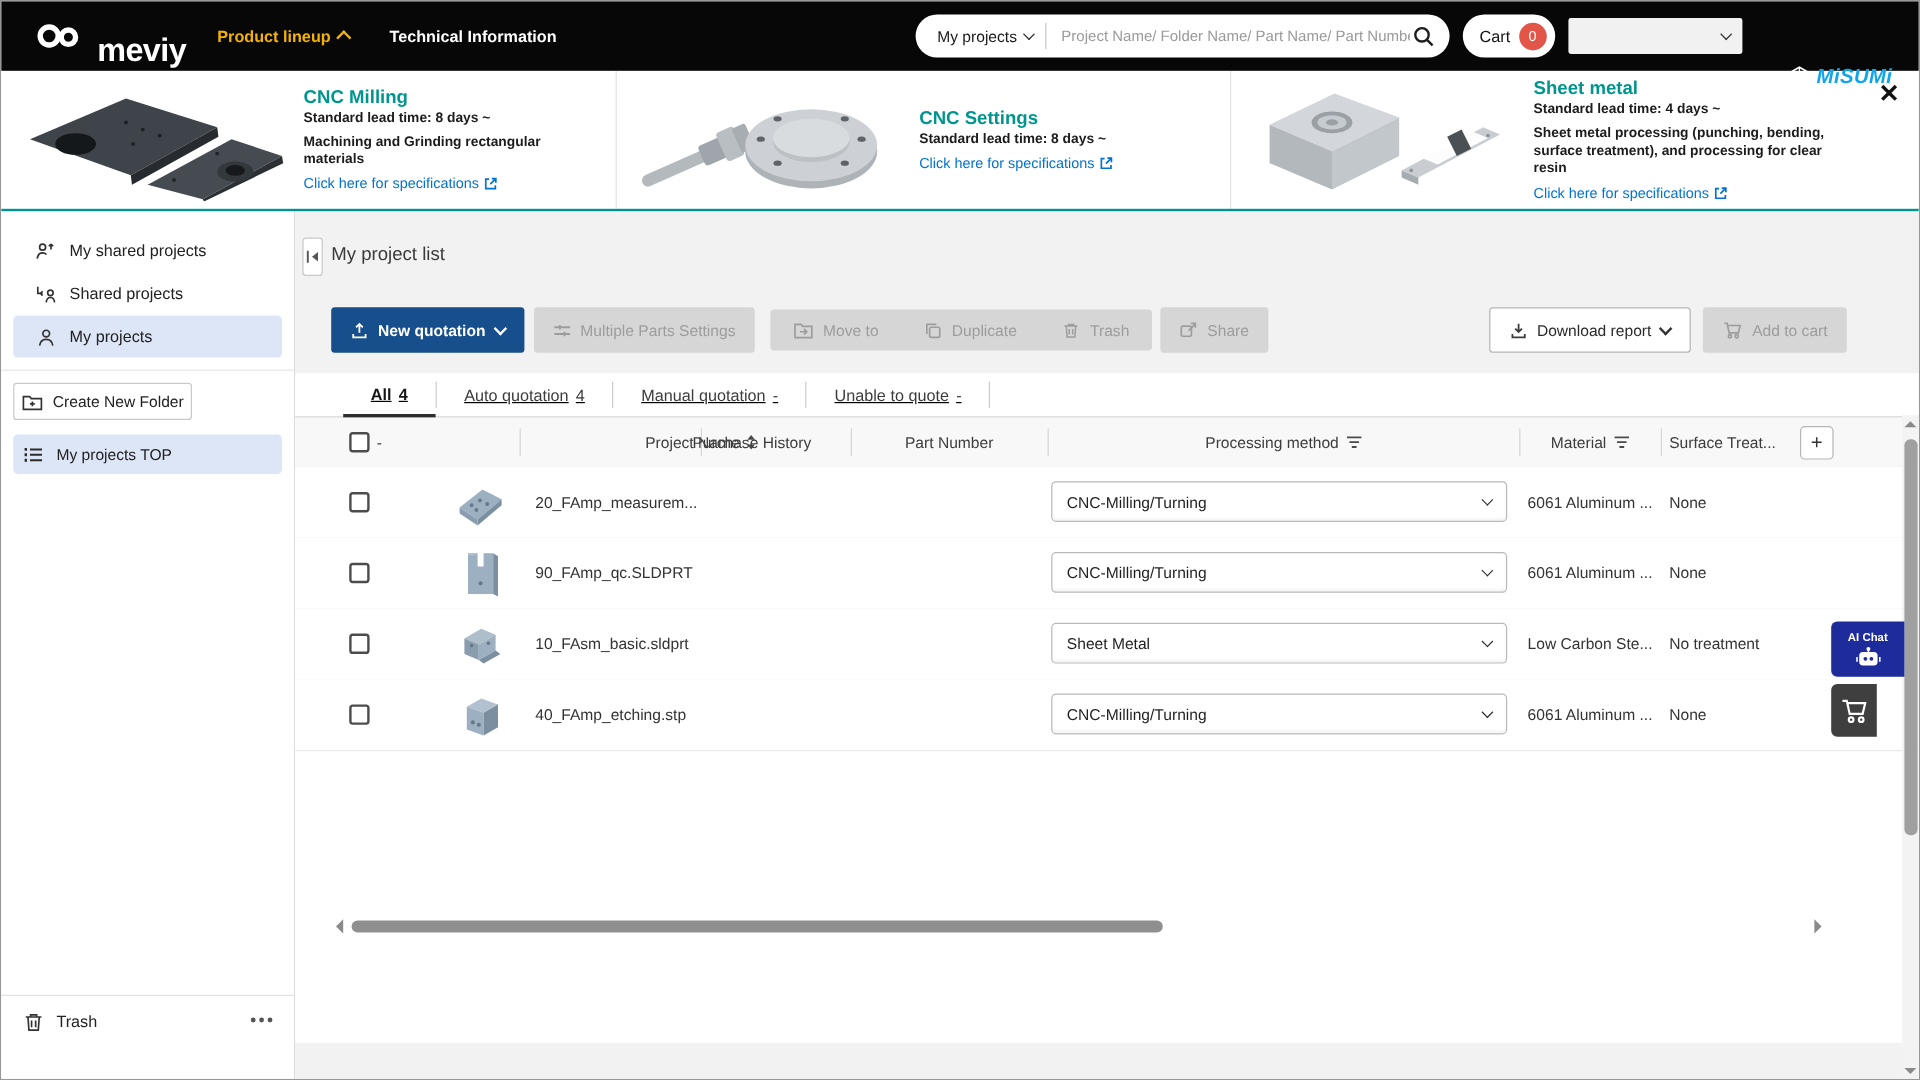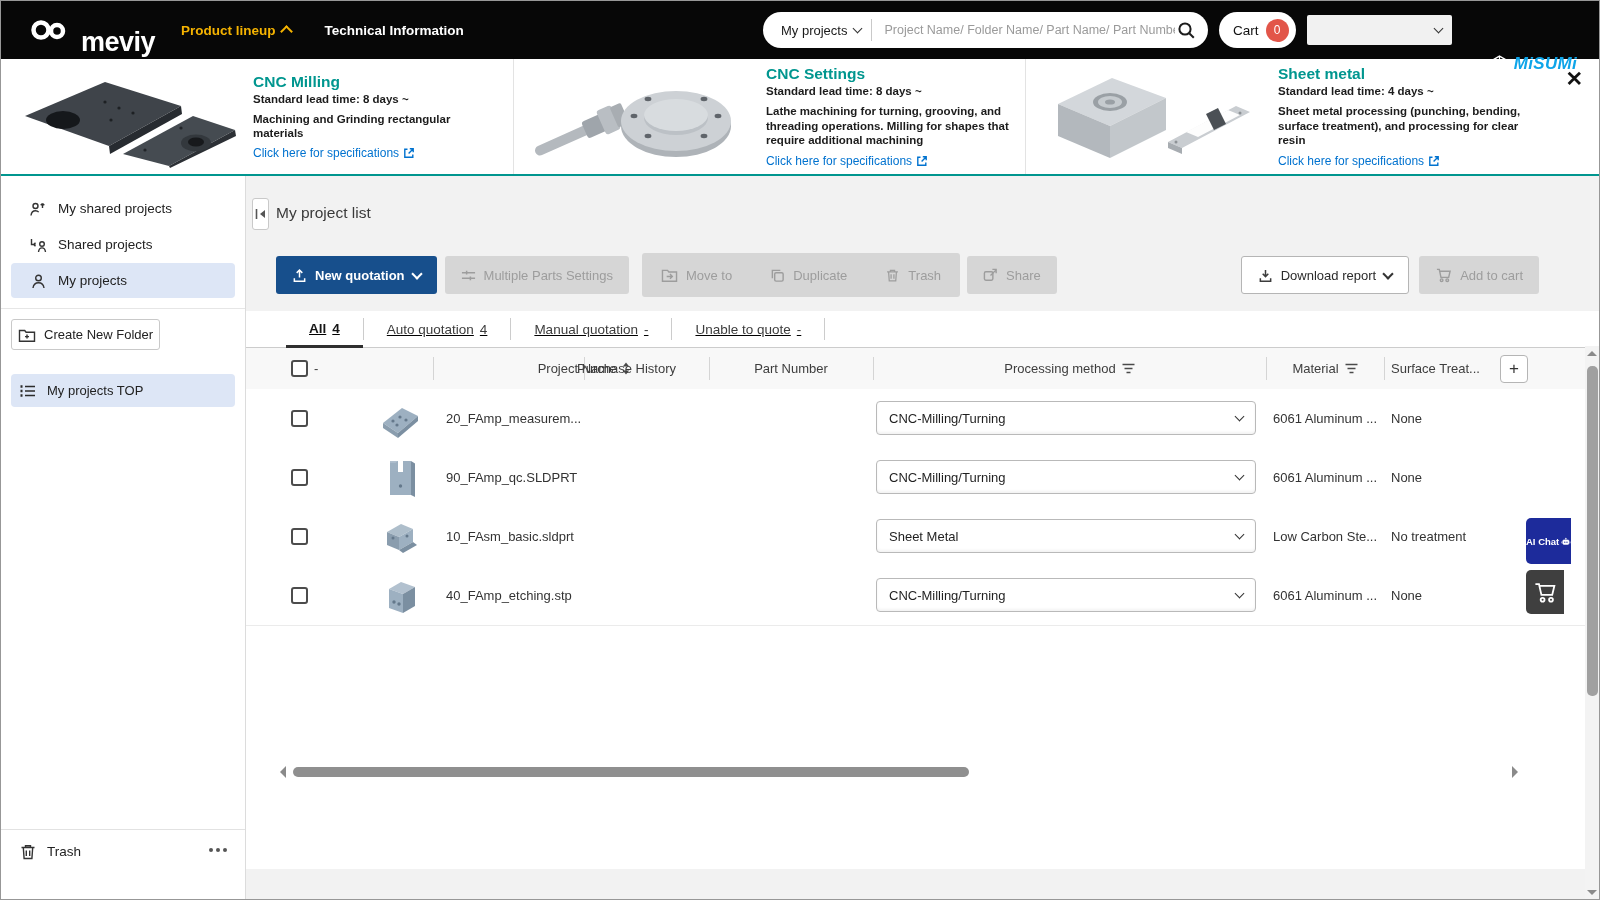--- a/index.html
+++ b/index.html
@@ -42,36 +42,36 @@
   .banner-link{font-size:12px;color:#0072cf;text-decoration:none;display:flex;align-items:center;gap:4px;cursor:pointer;}
   .banner-close{position:absolute;right:10px;top:8px;border:none;background:transparent;font-size:21px;font-weight:bold;color:#111;cursor:pointer;line-height:1;}
   .teal-line{position:absolute;top:173px;left:0;width:100%;height:2px;background:#00968f;z-index:21;}
   
   .sidebar{position:absolute;top:175px;left:0;width:245px;height:725px;background:#fff;border-right:1px solid #dcdcdc;box-sizing:border-box;}
   .side-item{height:35px;display:flex;align-items:center;gap:10px;padding-left:18px;font-size:13.5px;color:#222;cursor:pointer;margin:1px 10px;border-radius:4px;}
   .side-item.selected{background:#dde6f6;}
   .side-divider{height:1px;background:#e6e6e6;margin:10px 0;}
   .create-folder{margin:4px 10px;height:31px;border:1px solid #c9c9c9;border-radius:3px;background:#fff;
                  display:flex;align-items:center;justify-content:center;gap:8px;font-size:13px;color:#222;cursor:pointer;}
-  .side-top{margin:24px 10px 0 10px;height:33px;background:#dde6f6;border-radius:4px;display:flex;align-items:center;gap:10px;padding-left:8px;font-size:13px;color:#222;cursor:pointer;}
+  .side-top{margin:12px 10px 0 10px;height:33px;background:#dde6f6;border-radius:4px;display:flex;align-items:center;gap:10px;padding-left:8px;font-size:13px;color:#222;cursor:pointer;}
   .side-trash{position:absolute;bottom:28px;left:0;width:100%;border-top:1px solid #e2e2e2;height:44px;
               display:flex;align-items:center;gap:10px;padding-left:18px;box-sizing:border-box;font-size:13.5px;color:#222;cursor:pointer;}
   .more-dots{position:absolute;right:18px;top:18px;display:flex;gap:3px;cursor:pointer;}
   .more-dots i{width:4px;height:4px;border-radius:50%;background:#555;}
   
   .main{position:absolute;top:175px;left:245px;width:1355px;height:725px;background:#f2f2f2;}
   .collapse-btn{position:absolute;left:6px;top:22px;width:17px;height:32px;background:#fff;border:1px solid #c9c9c9;border-radius:3px;
                 display:flex;align-items:center;justify-content:center;cursor:pointer;padding:0;}
   .page-title{position:absolute;left:30px;top:28px;font-size:15.5px;color:#3a3a3a;}
   .toolbar{position:absolute;left:30px;right:62px;top:80px;height:38px;display:flex;align-items:center;}
   .btn{height:38px;display:flex;align-items:center;gap:8px;font-size:13px;border-radius:3px;cursor:pointer;box-sizing:border-box;padding:0 16px;border:none;font-family:"Liberation Sans",sans-serif;}
   .btn-primary{background:#174f8c;color:#fff;font-weight:bold;}
   .btn-disabled{background:#d6d6d6;color:#9d9d9d;cursor:default;}
   .btn-outline{background:#fff;color:#2b2b2b;border:1px solid #b5b5b5;}
-  .btn-group{display:flex;background:#d6d6d6;border-radius:3px;height:44px;align-items:center;}
+  .btn-group{display:flex;background:#d6d6d6;border-radius:3px;height:34px;align-items:center;}
   .group-btn{display:flex;align-items:center;gap:8px;font-size:13px;color:#9d9d9d;padding:0 19px;cursor:default;}
   .sp8{width:8px;}.sp13{width:13px;}.sp7{width:7px;}.sp10{width:10px;}
   .push-right{margin-left:auto;}
   .chev-w{width:6px;height:6px;border-right:2px solid #fff;border-bottom:2px solid #fff;transform:rotate(45deg);margin-top:-3px;}
   .chev-d{width:6px;height:6px;border-right:2px solid #333;border-bottom:2px solid #333;transform:rotate(45deg);margin-top:-3px;}
   
   .content-panel{position:absolute;left:0;top:135px;width:1355px;height:558px;background:#fff;}
   .tabstrip{position:absolute;left:0;top:0;width:100%;height:37px;border-bottom:1px solid #ccc;display:flex;align-items:stretch;padding-left:40px;box-sizing:border-box;text-decoration:underline;}
   .tab{display:flex;align-items:center;gap:6px;padding:0 23px;font-size:13.5px;color:#3c3c3c;cursor:pointer;}
   .tab.active{font-weight:bold;color:#161616;border-bottom:3px solid #2f2f2f;margin-bottom:-1px;}
@@ -97,22 +97,22 @@
   .hthumb{position:absolute;left:47px;top:4px;width:676px;height:10px;background:#8f8f8f;border-radius:5px;cursor:pointer;}
   .harrow{position:absolute;top:3px;width:0;height:0;border:6px solid transparent;cursor:pointer;}
   .harrow.left{left:34px;border-right-color:#8a8a8a;border-left:none;}
   .harrow.right{left:1266px;border-left-color:#8a8a8a;border-right:none;}
   
   .vscroll{position:absolute;left:1584px;top:345px;width:15px;height:554px;background:#f3f3f3;z-index:40;}
   .vthumb{position:absolute;left:2px;top:20px;width:11px;height:330px;background:#a0a0a0;border-radius:5px;cursor:pointer;}
   .varrow{position:absolute;left:2px;width:0;height:0;border:5.5px solid transparent;cursor:pointer;}
   .varrow.up{top:5px;border-bottom-color:#8a8a8a;border-top:none;}
   .varrow.down{bottom:5px;border-top-color:#8a8a8a;border-bottom:none;}
-  .ai-chat{position:absolute;left:1525px;top:517px;width:45px;height:46px;background:#1d2b9b;border-radius:5px 0 0 5px;z-index:41;
-           display:flex;flex-direction:row;align-items:center;justify-content:center;gap:2px;cursor:pointer;}
+  .ai-chat{position:absolute;left:1525px;top:517px;width:61px;height:46px;background:#1d2b9b;border-radius:5px 0 0 5px;z-index:41;
+           display:flex;flex-direction:column;align-items:center;justify-content:center;gap:2px;cursor:pointer;}
   .ai-chat span{color:#fff;font-size:9.5px;font-weight:bold;white-space:nowrap;}
   .cart-float{position:absolute;left:1525px;top:569px;width:38px;height:44px;background:#3f3f3f;border-radius:5px 0 0 5px;z-index:41;
               display:flex;align-items:center;justify-content:center;cursor:pointer;}
   svg{display:block;}
 </style>
 </head>
 <body>
 
 <div class="stage">
 
@@ -208,21 +208,20 @@
             <ellipse cx="190" cy="50" rx="3.4" ry="2.2" fill="#5f646a"></ellipse>
           <ellipse cx="120" cy="33" rx="3.4" ry="2.2" fill="#5f646a"></ellipse>
             <ellipse cx="176" cy="33" rx="3.4" ry="2.2" fill="#5f646a"></ellipse>
           <ellipse cx="120" cy="70" rx="3.4" ry="2.2" fill="#5f646a"></ellipse>
             <ellipse cx="176" cy="70" rx="3.4" ry="2.2" fill="#5f646a"></ellipse>
         </svg>
       </div>
       <div class="banner-text">
         <div class="banner-title">CNC Settings</div>
         <div class="banner-lead">Standard lead time: 8 days ~</div>
-        <div class="banner-desc">Lathe machining for turning, grooving, and threading operations. Milling for shapes that require additional machining</div>
         <a class="banner-link">
           <span>Click here for specifications</span>
           <svg width="12" height="12" viewBox="0 0 12 12">
             <path d="M4.5 2.2H1.8v8h8V7.4" fill="none" stroke="#0072cf" stroke-width="1.4"></path>
             <path d="M6.8 1.8h3.4v3.4M10 2L5.6 6.4" fill="none" stroke="#0072cf" stroke-width="1.4"></path>
           </svg>
         </a>
       </div>
     </div>
     <div class="banner-card">

